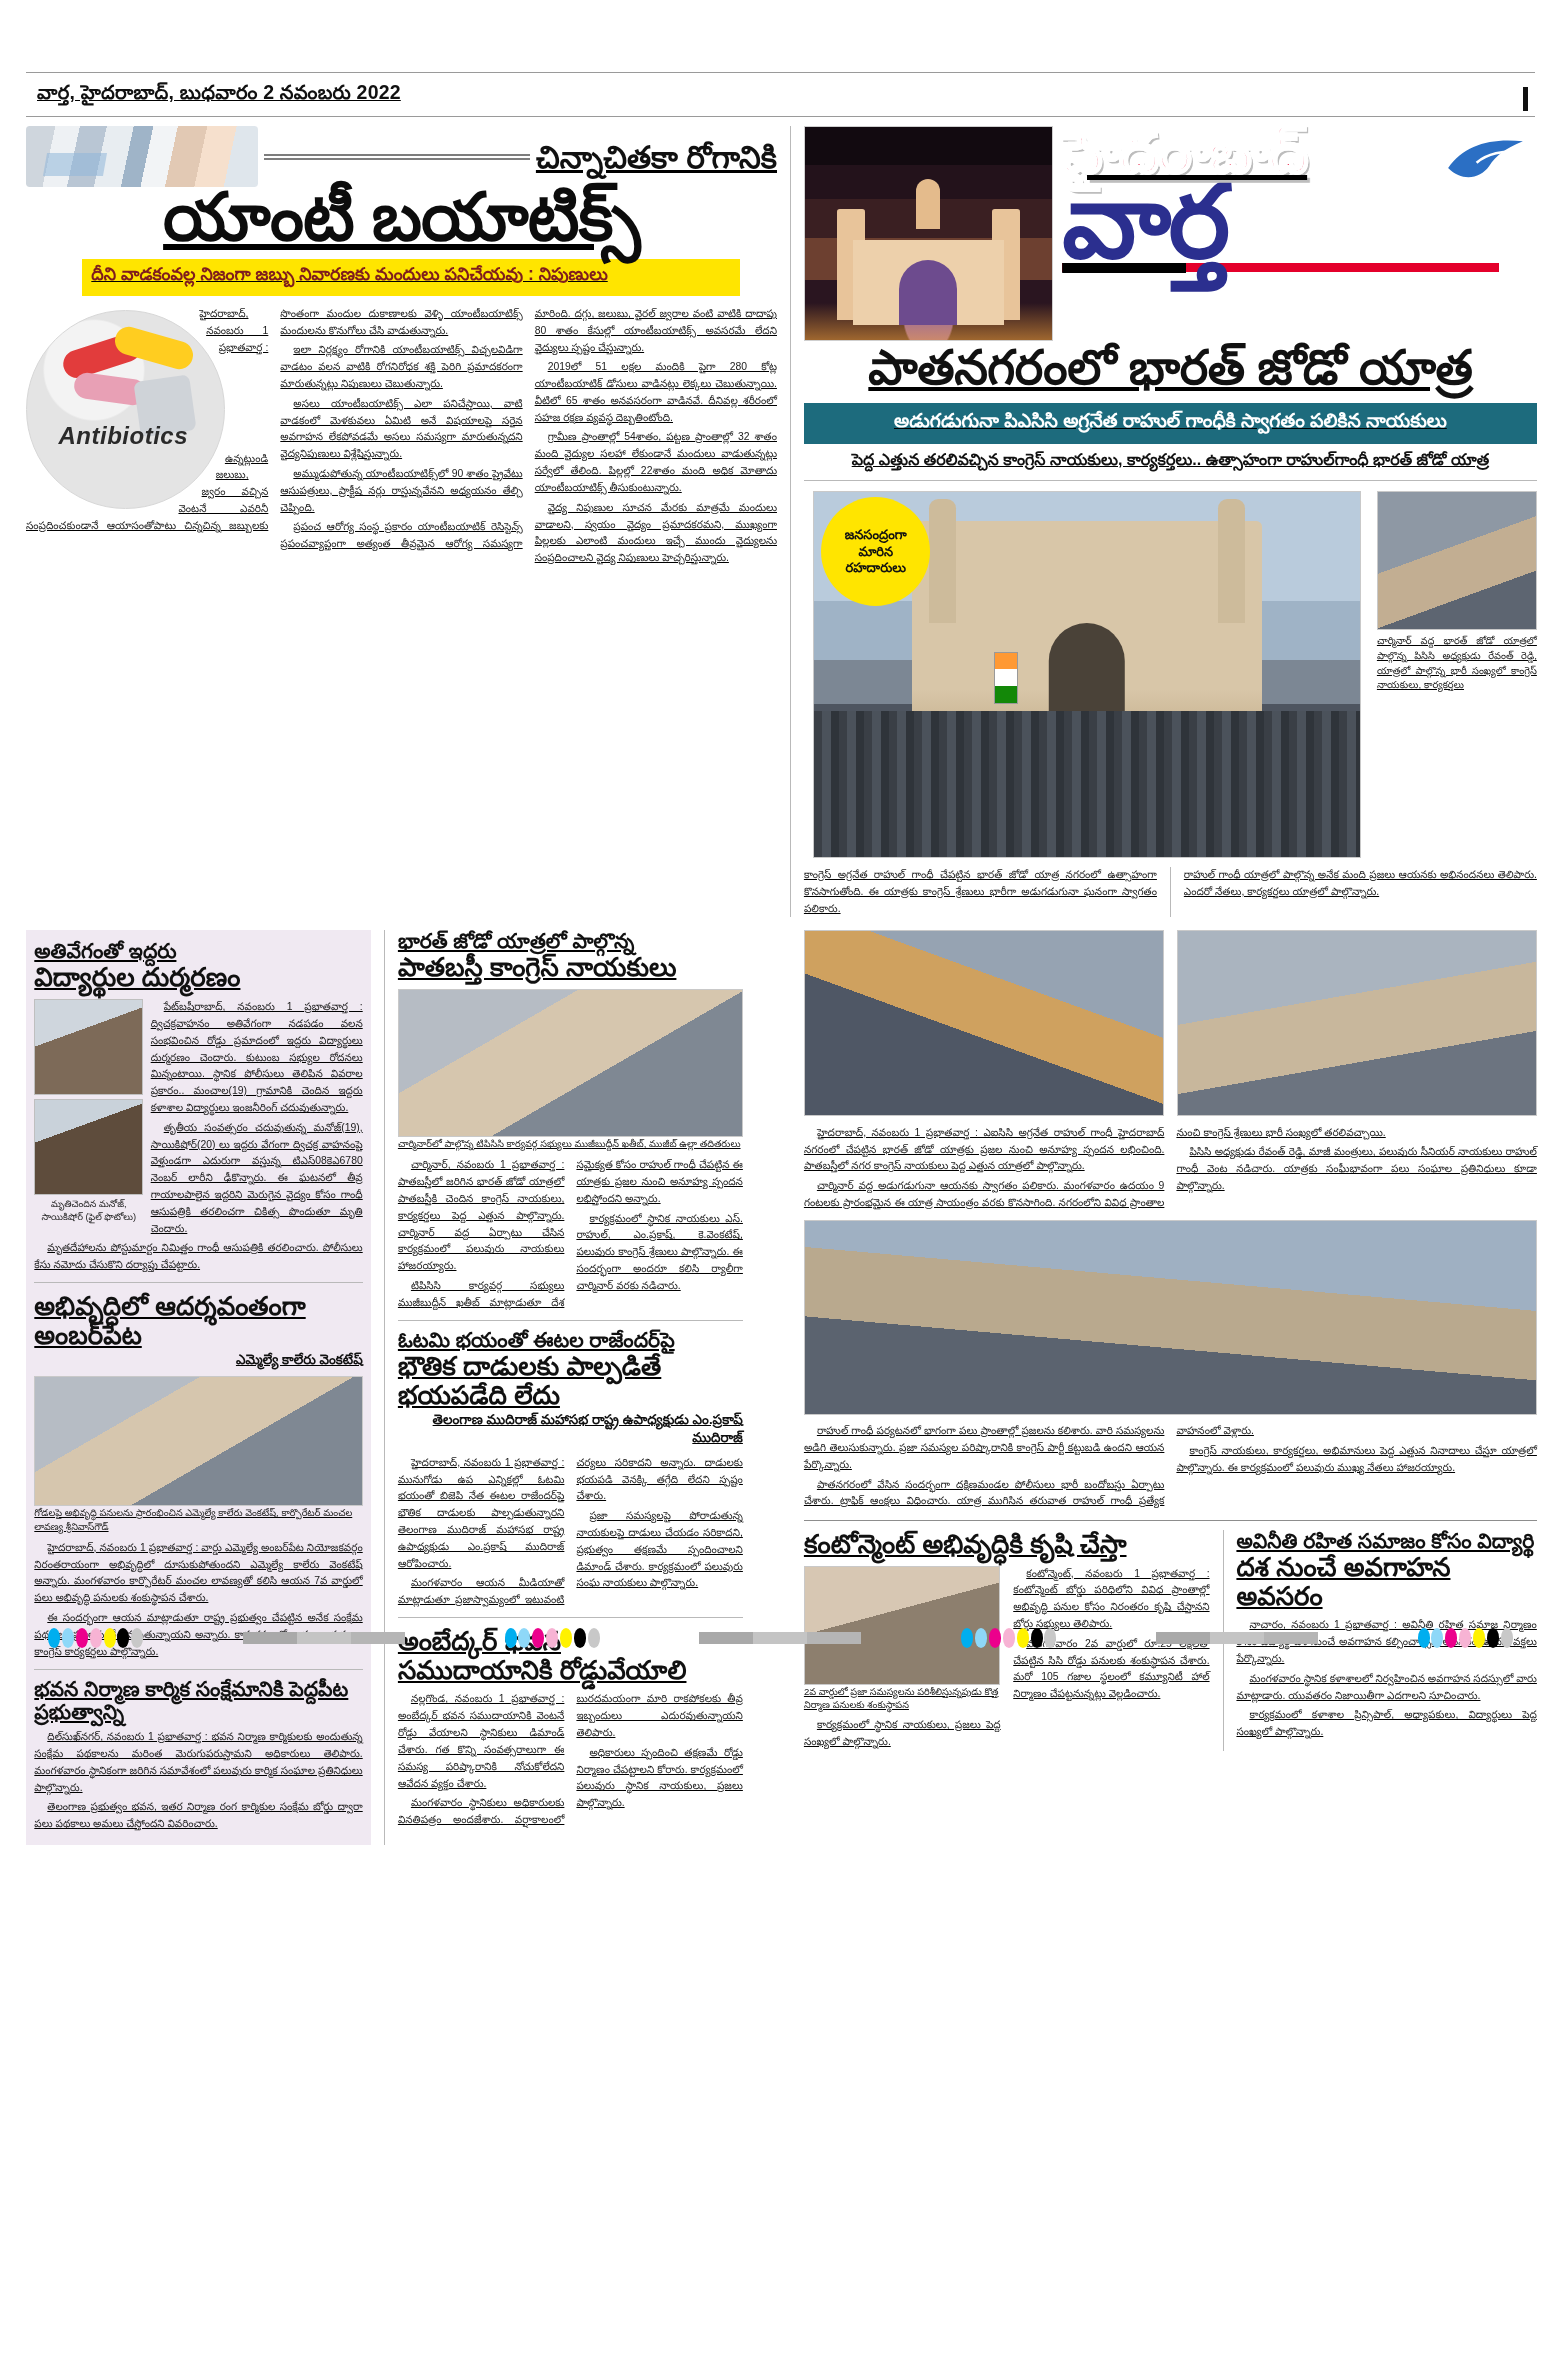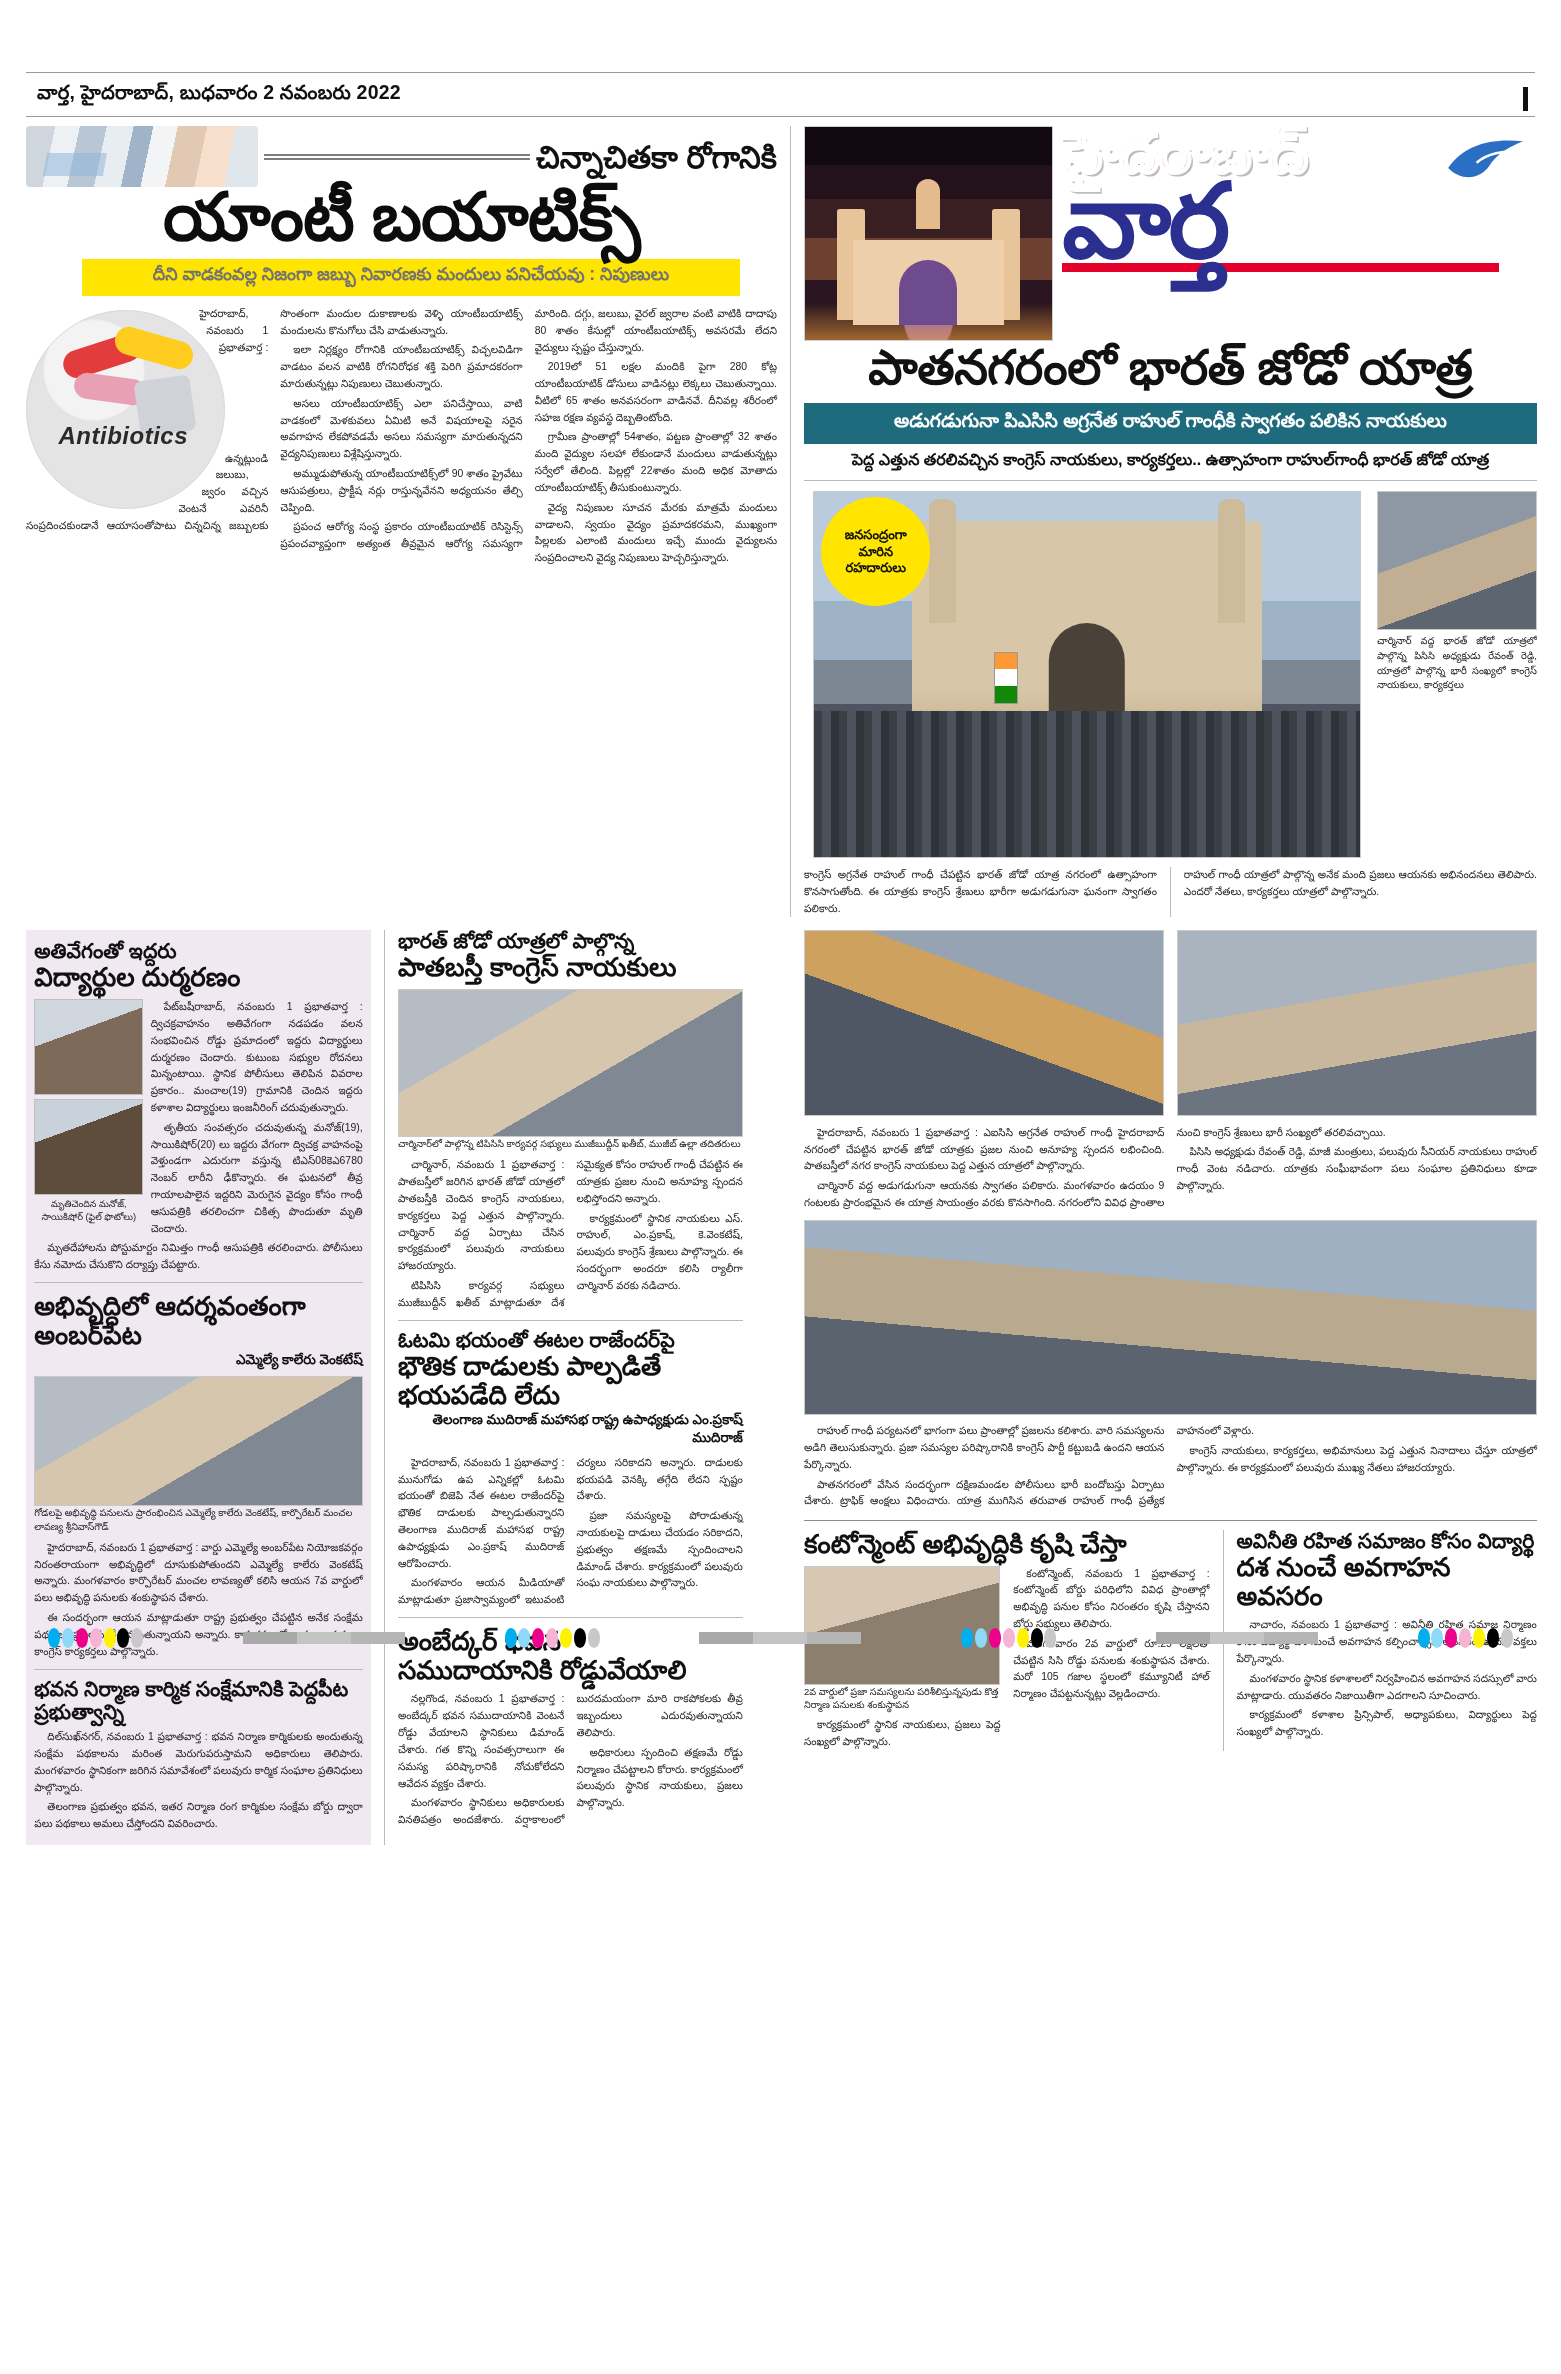--- a/index.html
+++ b/index.html
@@ -7,20 +7,21 @@
     width: 1561px; height: 2375px;
     background: #ffffff;
     font-family: "Liberation Sans", sans-serif;
     overflow: hidden;
   }
   .page {
     position: relative;
     width: 1561px; height: 1680px;
     background: #fff;
     padding: 0 26px;
+    text-decoration: underline;
   }
 
   
   .dateline-wrap { padding-top: 72px; }
   .dateline-rule-top { border-top: 1.9px solid #9a9a9a; }
   .dateline {
     font-size: 19.5px; font-weight: bold; color: #111;
     padding: 8.3px 9.3px 7.4px 11px; letter-spacing: 0.2px;
   }
   .dateline-rule-bot { border-top: 1.9px solid #9a9a9a; }
@@ -62,22 +63,22 @@
   .kicker {
     font-size: 31px; font-weight: bold; color: #111;
     text-align: right; white-space: nowrap; padding-bottom: 3.7px;
   }
   .lead-title {
     font-size: 67px; font-weight: bold; color: #0c0c0c;
     line-height: .96; letter-spacing: -0.9px; text-align: center;
     margin-top: -1.9px;
   }
   .yellow-strap {
-    background: #ffe500; color: #737373; font-weight: bold;
-    font-size: 17.6px; text-align: center;
+    background: #ffe500; color: #7f1d1d; font-weight: bold;
+    font-size: 17.6px; 
     padding: 5.6px 9.3px 6.5px; margin: 9.3px 37px 0 56px;
   }
 
   
   .bodytext { font-size: 10.4px; line-height: 1.62; color: #1a1a1a; text-align: justify; }
   .bodytext p { margin-bottom: 2.8px; text-indent: 13px; }
   .cols-3 { column-count: 3; column-gap: 12px; margin-top: 10.2px; }
   .cols-2 { column-count: 2; column-gap: 12px; }
 
   .pillimg {

